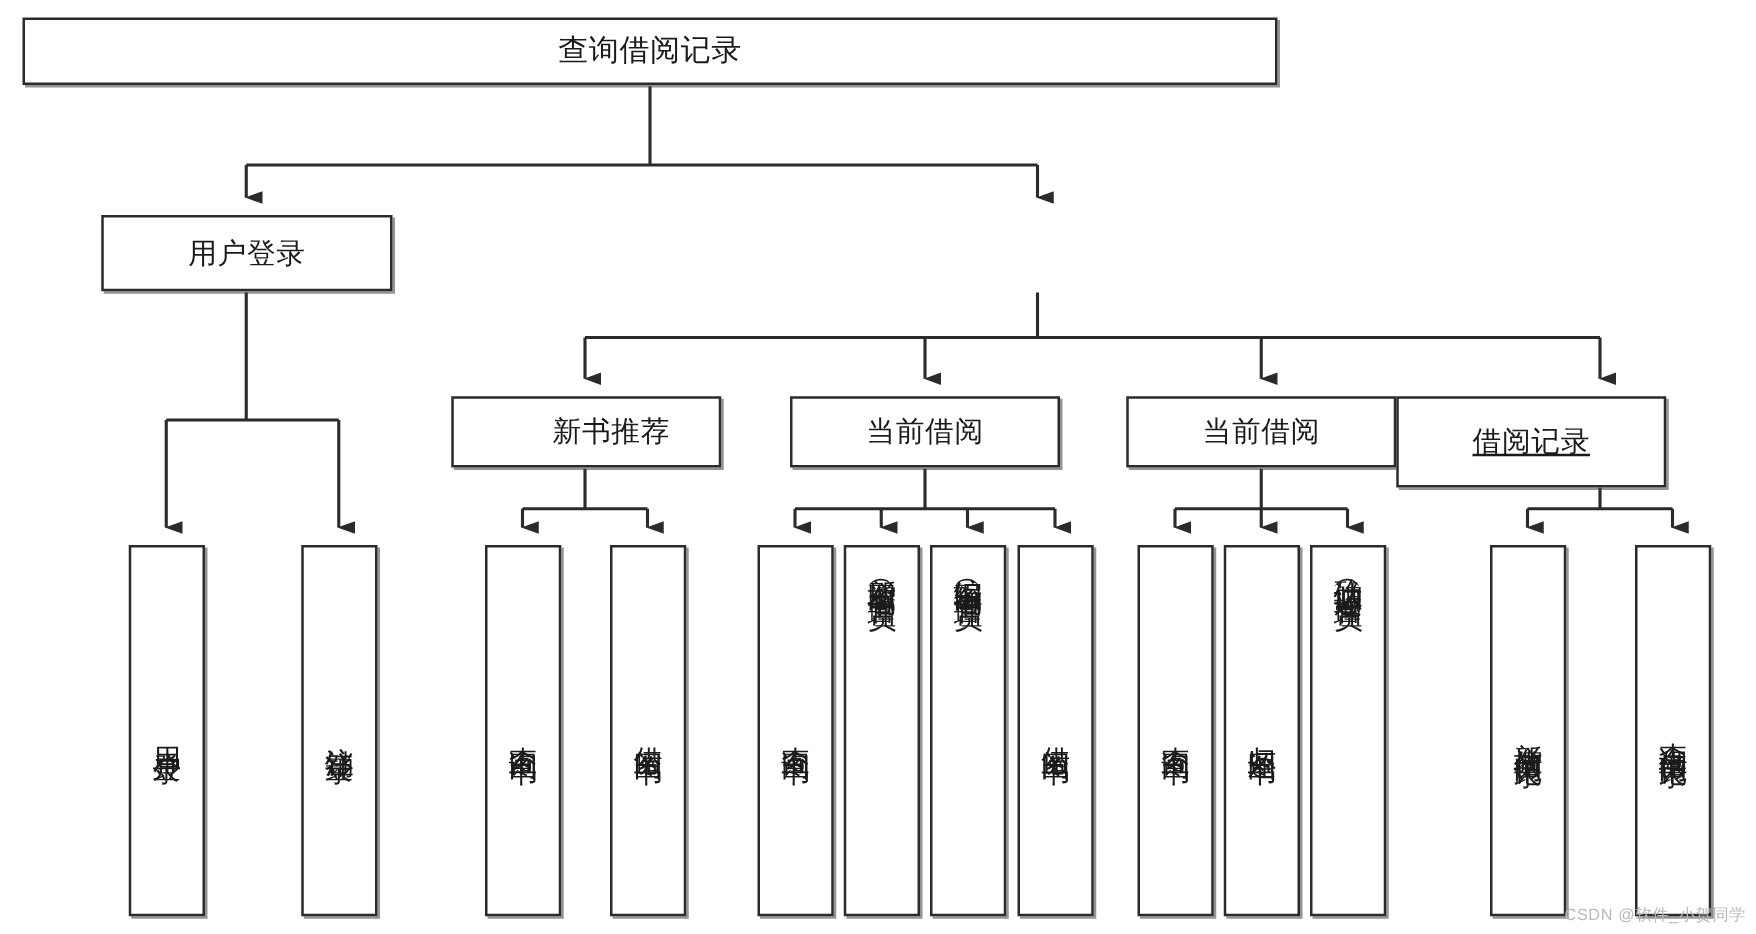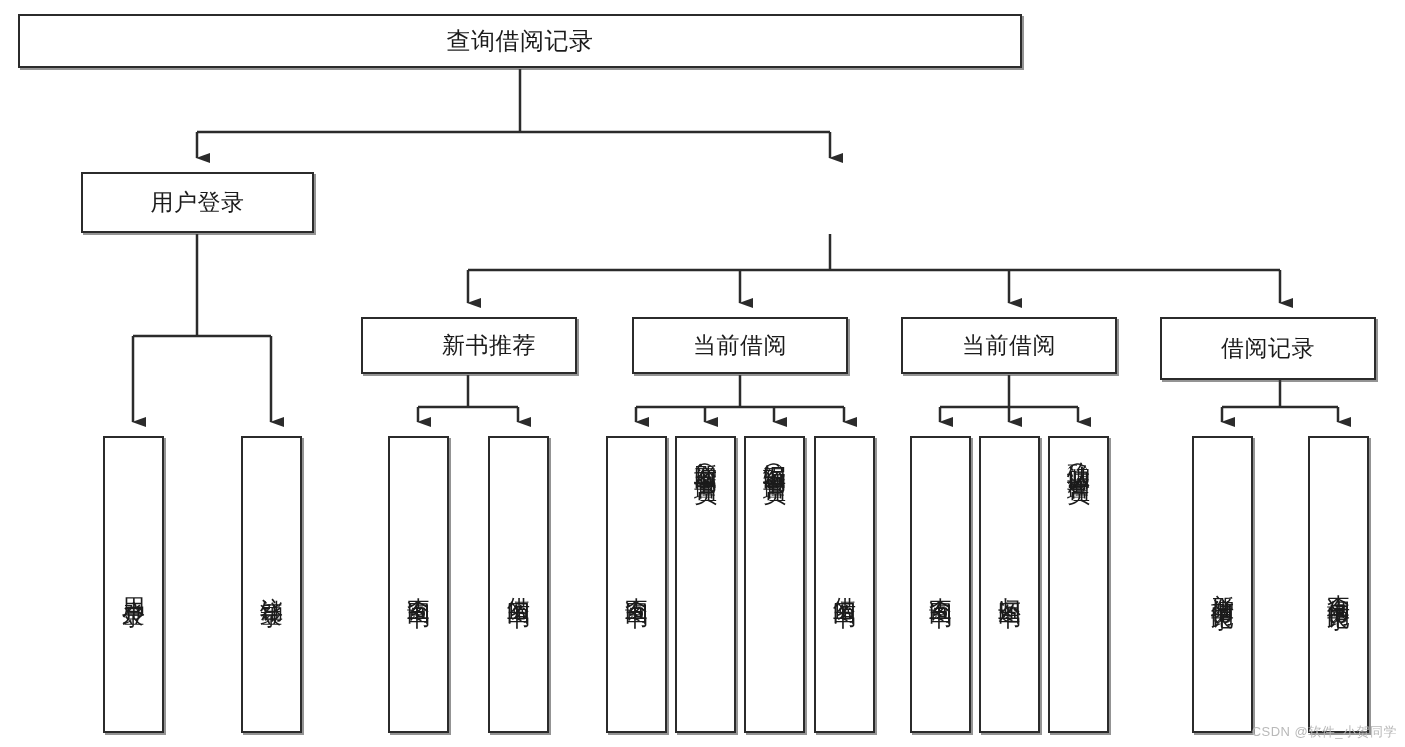--- a/index.html
+++ b/index.html
@@ -145,21 +145,21 @@
 
   <div class="node horiz" style="left:361px; top:317px; width:216px; height:57px;padding-left:40px;">
     <span class="lbl">新书推荐</span>
   </div>
   <div class="node horiz" style="left:632px; top:317px; width:216px; height:57px;">
     <span class="lbl">当前借阅</span>
   </div>
   <div class="node horiz" style="left:901px; top:317px; width:216px; height:57px;">
     <span class="lbl">当前借阅</span>
   </div>
-  <div class="node horiz" style="left:1160px; top:317px; width:216px; height:63px;">
+  <div class="node horiz" style="left:1117px; top:317px; width:216px; height:73px;text-decoration:underline;">
     <span class="lbl">借阅记录</span>
   </div>
 
   <div class="node vert pad-mid" style="left:103px; top:436px; width:61px; height:297px;">
     <span class="lbl">用户登录</span>
   </div>
   <div class="node vert pad-mid" style="left:241px; top:436px; width:61px; height:297px;">
     <span class="lbl">注销登录</span>
   </div>
 

